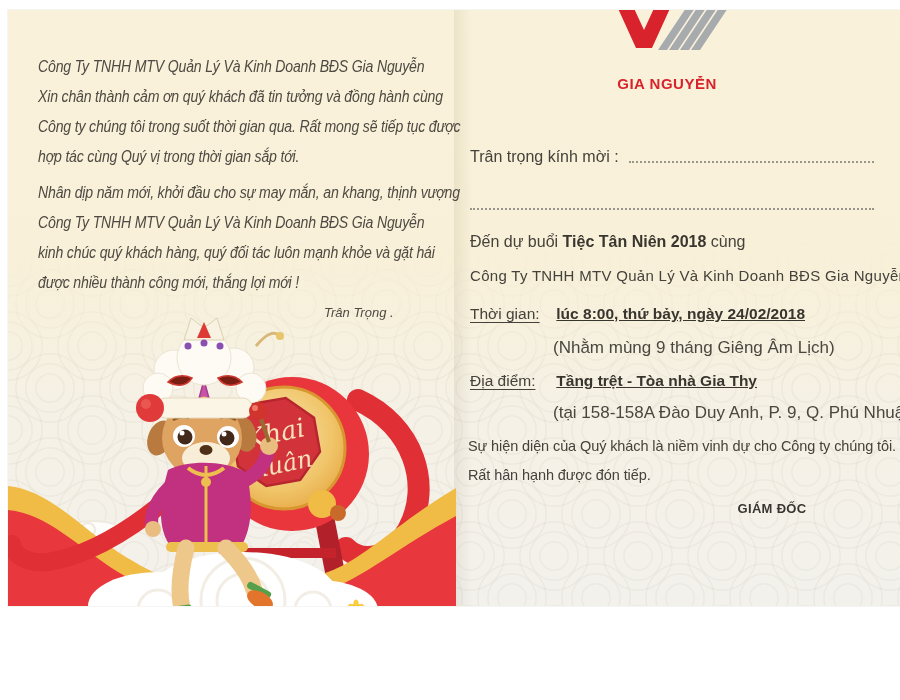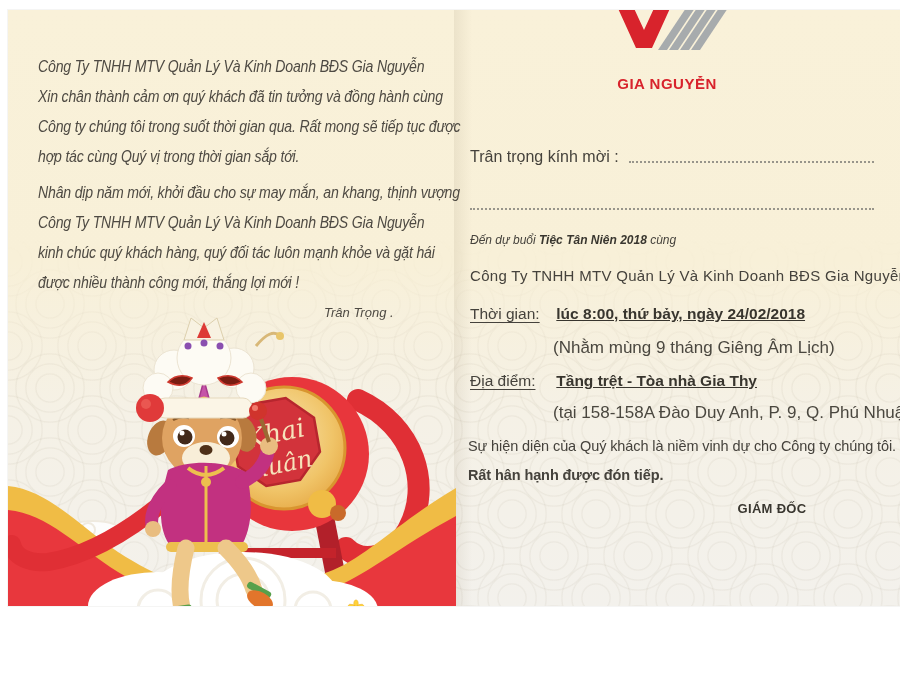--- a/index.html
+++ b/index.html
@@ -55,34 +55,34 @@
   .rp{color:#45423c;}
   .invite-row{
     position:absolute;left:462px;top:137px;width:406px;display:flex;align-items:flex-end;
     font-size:16px;
   }
   .dots{flex:1;border-bottom:2px dotted #98958b;margin:0 2px 3px 10px;height:14px;}
   .dots-line{
     position:absolute;left:462px;top:182px;width:404px;height:16px;
     border-bottom:2px dotted #98958b;
   }
-  .event-line{position:absolute;left:462px;top:223px;font-size:12px;font-style:italic;}
+  .event-line{position:absolute;left:462px;top:223px;font-size:16px;}
   .event-line .b{font-weight:bold;color:#39362f;}
   .company-line{position:absolute;left:462px;top:257px;font-size:15px;letter-spacing:.3px;white-space:nowrap;}
   .info-row{position:absolute;left:462px;font-size:15.5px;white-space:nowrap;}
   .info-row .lbl{display:inline-block;width:82px;text-decoration:underline;text-underline-offset:3px;}
   .info-row .val{font-weight:bold;color:#38352e;text-decoration:underline;}
   .row-time{top:295px;}
   .row-place{top:362px;}
   .note{position:absolute;left:545px;font-size:17px;color:#4a473f;white-space:nowrap;}
   .note1{top:328px;}
   .note2{top:393px;}
   .closing{position:absolute;left:460px;font-size:14.5px;letter-spacing:-.1px;white-space:nowrap;}
   .closing1{top:428px;}
-  .closing2{top:457px;font-weight:bold;}
+  .closing2{top:457px;}
   .director-title{
     position:absolute;left:694px;top:491px;width:140px;text-align:center;
     font-size:13px;font-weight:bold;color:#39362f;letter-spacing:.3px;
   }
   .director-name{
     position:absolute;left:660px;top:641px;width:205px;text-align:left;
     font-size:15px;font-weight:bold;color:#39362f;letter-spacing:.5px;
   }
   .drum-script{font-family:"DejaVu Serif",serif;font-style:italic;}
 </style>

